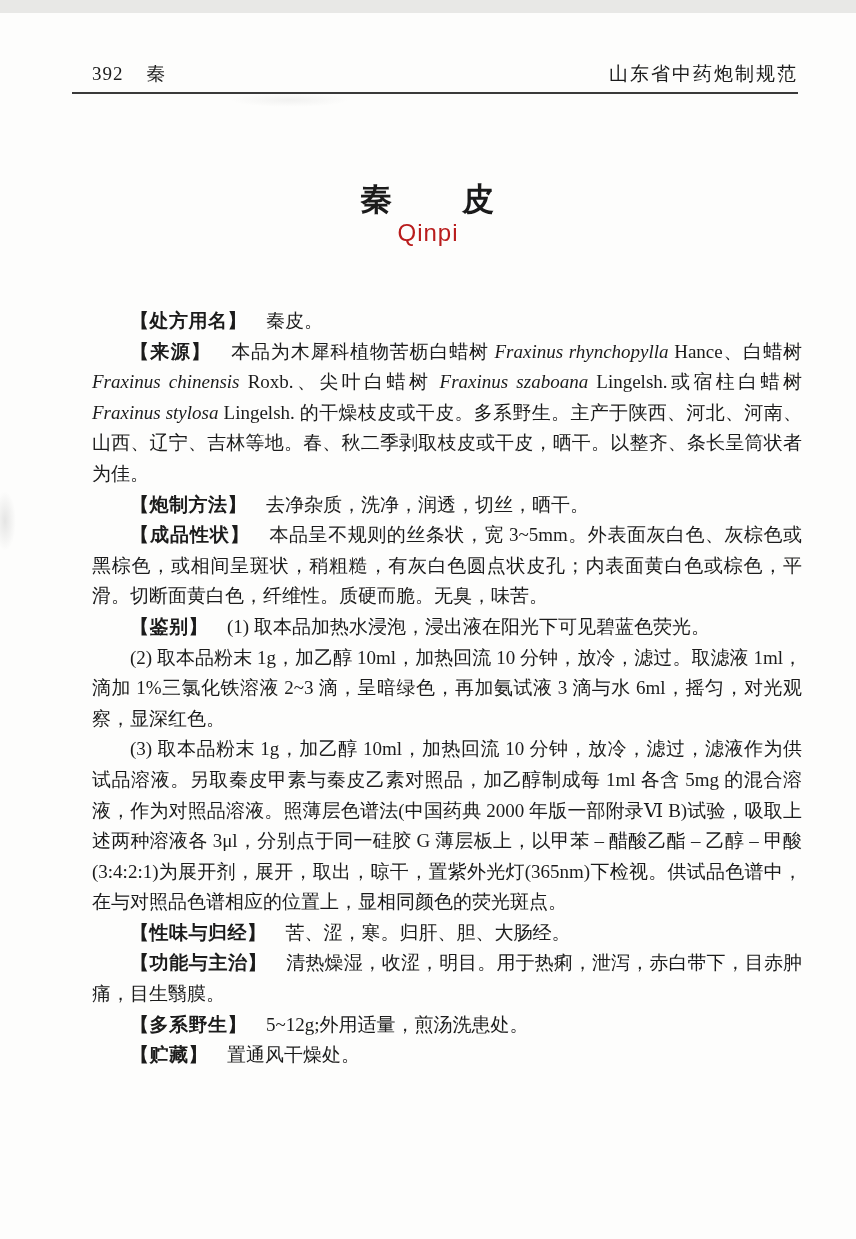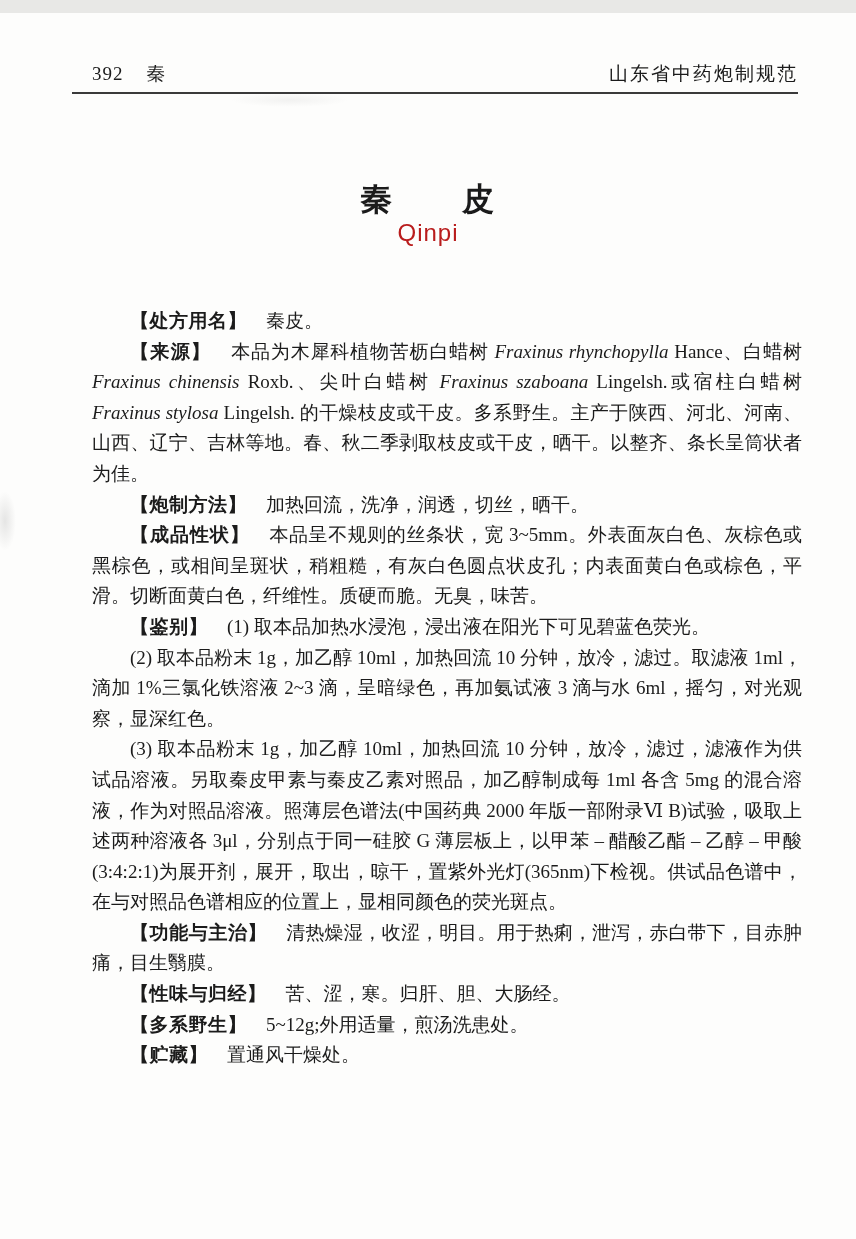--- a/index.html
+++ b/index.html
@@ -79,23 +79,23 @@
     <span class="book-title">山东省中药炮制规范</span>
   </div>
   <div class="header-rule"></div>
 
   <h1 class="monograph-title">秦　　皮</h1>
   <div class="monograph-pinyin">Qinpi</div>
 
   <main class="body-text">
       <p><span class="run-label">【处方用名】</span><span class="run-normal">　秦皮。</span></p>
       <p><span class="run-label">【来源】</span><span class="run-normal">　本品为木犀科植物苦枥白蜡树 </span><span class="run-italic">Fraxinus rhynchopylla</span><span class="run-normal"> Hance、白蜡树 </span><span class="run-italic">Fraxinus chinensis</span><span class="run-normal"> Roxb.、尖叶白蜡树 </span><span class="run-italic">Fraxinus szaboana</span><span class="run-normal"> Lingelsh.或宿柱白蜡树 </span><span class="run-italic">Fraxinus stylosa</span><span class="run-normal"> Lingelsh. 的干燥枝皮或干皮。多系野生。主产于陕西、河北、河南、山西、辽宁、吉林等地。春、秋二季剥取枝皮或干皮，晒干。以整齐、条长呈筒状者为佳。</span></p>
-      <p><span class="run-label">【炮制方法】</span><span class="run-normal">　加热回流，洗净，润透，切丝，晒干。</span></p>
+      <p><span class="run-label">【炮制方法】</span><span class="run-normal">　去净杂质，洗净，润透，切丝，晒干。</span></p>
       <p><span class="run-label">【成品性状】</span><span class="run-normal">　本品呈不规则的丝条状，宽 3~5mm。外表面灰白色、灰棕色或黑棕色，或相间呈斑状，稍粗糙，有灰白色圆点状皮孔；内表面黄白色或棕色，平滑。切断面黄白色，纤维性。质硬而脆。无臭，味苦。</span></p>
       <p><span class="run-label">【鉴别】</span><span class="run-normal">　(1) 取本品加热水浸泡，浸出液在阳光下可见碧蓝色荧光。</span></p>
       <p><span class="run-normal">(2) 取本品粉末 1g，加乙醇 10ml，加热回流 10 分钟，放冷，滤过。取滤液 1ml，滴加 1%三氯化铁溶液 2~3 滴，呈暗绿色，再加氨试液 3 滴与水 6ml，摇匀，对光观察，显深红色。</span></p>
       <p><span class="run-normal">(3) 取本品粉末 1g，加乙醇 10ml，加热回流 10 分钟，放冷，滤过，滤液作为供试品溶液。另取秦皮甲素与秦皮乙素对照品，加乙醇制成每 1ml 各含 5mg 的混合溶液，作为对照品溶液。照薄层色谱法(中国药典 2000 年版一部附录Ⅵ B)试验，吸取上述两种溶液各 3μl，分别点于同一硅胶 G 薄层板上，以甲苯 – 醋酸乙酯 – 乙醇 – 甲酸(3:4:2:1)为展开剂，展开，取出，晾干，置紫外光灯(365nm)下检视。供试品色谱中，在与对照品色谱相应的位置上，显相同颜色的荧光斑点。</span></p>
+      <p><span class="run-label">【性味与归经】</span><span class="run-normal">　苦、涩，寒。归肝、胆、大肠经。</span></p>
       <p><span class="run-label">【功能与主治】</span><span class="run-normal">　清热燥湿，收涩，明目。用于热痢，泄泻，赤白带下，目赤肿痛，目生翳膜。</span></p>
-      <p><span class="run-label">【性味与归经】</span><span class="run-normal">　苦、涩，寒。归肝、胆、大肠经。</span></p>
       <p><span class="run-label">【多系野生】</span><span class="run-normal">　5~12g;外用适量，煎汤洗患处。</span></p>
       <p><span class="run-label">【贮藏】</span><span class="run-normal">　置通风干燥处。</span></p>
     </main>
 </div>
 
 </body></html>

